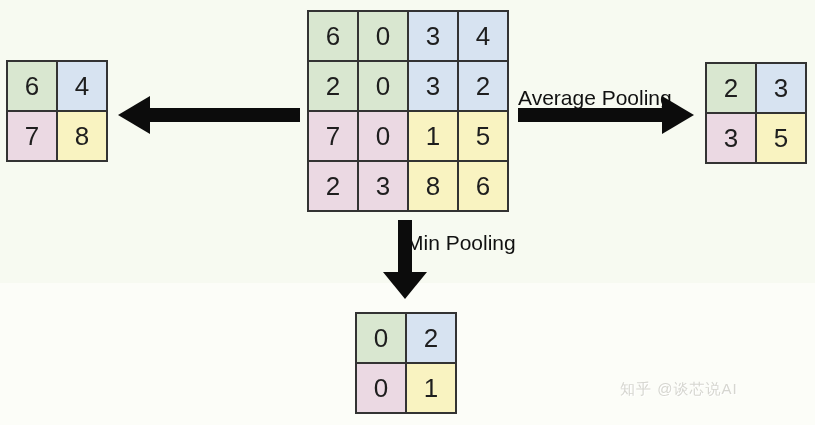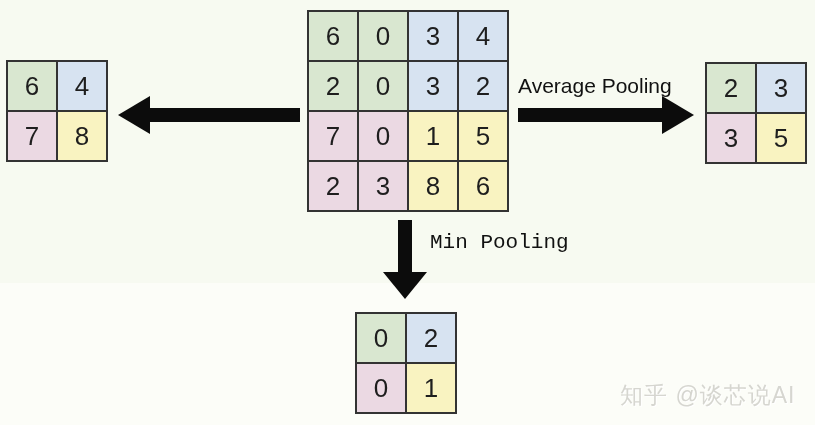--- a/index.html
+++ b/index.html
@@ -54,21 +54,21 @@
   }
   .head-down {
     border-left: 22px solid transparent;
     border-right: 22px solid transparent;
     border-top: 27px solid #0c0c0c;
   }
   .watermark {
     position: absolute;
     left: 620px;
     top: 380px;
-    font-size: 23px;
+    font-size: 15px;
     color: #d6d6d0;
     text-shadow: 1px 1px 0 #ffffff;
     letter-spacing: 1px;
     white-space: nowrap;
   }
 </style>
 </head>
 <body>
 
 <div class="canvas">
@@ -97,33 +97,33 @@
     <div class="arrow-part head head-left" style="left:118px; top:96px;"></div>
     <div class="arrow-part shaft" style="left:148px; top:108px; width:152px; height:14px;"></div>
   </div>
   <div class="grid grid-2x2" style="left:6px; top:60px;">
       <div class="cell" style="background: rgb(217, 231, 208);">6</div>
       <div class="cell" style="background: rgb(215, 227, 241);">4</div>
       <div class="cell" style="background: rgb(235, 217, 227);">7</div>
       <div class="cell" style="background: rgb(249, 243, 193);">8</div>
     </div>
 
-  <div class="pool-label" style="left:518px; top:74px;text-align:center;">Average Pooling</div>
+  <div class="pool-label" style="left:518px; top:86px;text-align:center;">Average Pooling</div>
   <div>
     <div class="arrow-part shaft" style="left:518px; top:108px; width:144px; height:14px;"></div>
     <div class="arrow-part head head-right" style="left:662px; top:96px;"></div>
   </div>
   <div class="grid grid-2x2" style="left:705px; top:62px;">
       <div class="cell" style="background: rgb(217, 231, 208);">2</div>
       <div class="cell" style="background: rgb(215, 227, 241);">3</div>
       <div class="cell" style="background: rgb(235, 217, 227);">3</div>
       <div class="cell" style="background: rgb(249, 243, 193);">5</div>
     </div>
 
-  <div class="pool-label" style="left:430px; top:231px;font-family:Liberation Mono, monospace;">Min Pooling</div>
+  <div class="pool-label" style="left:406px; top:231px;">Min Pooling</div>
   <div>
     <div class="arrow-part shaft" style="left:398px; top:220px; width:14px; height:53px;"></div>
     <div class="arrow-part head head-down" style="left:383px; top:272px;"></div>
   </div>
   <div class="grid grid-2x2" style="left:355px; top:312px;">
       <div class="cell" style="background: rgb(217, 231, 208);">0</div>
       <div class="cell" style="background: rgb(215, 227, 241);">2</div>
       <div class="cell" style="background: rgb(235, 217, 227);">0</div>
       <div class="cell" style="background: rgb(249, 243, 193);">1</div>
     </div>

